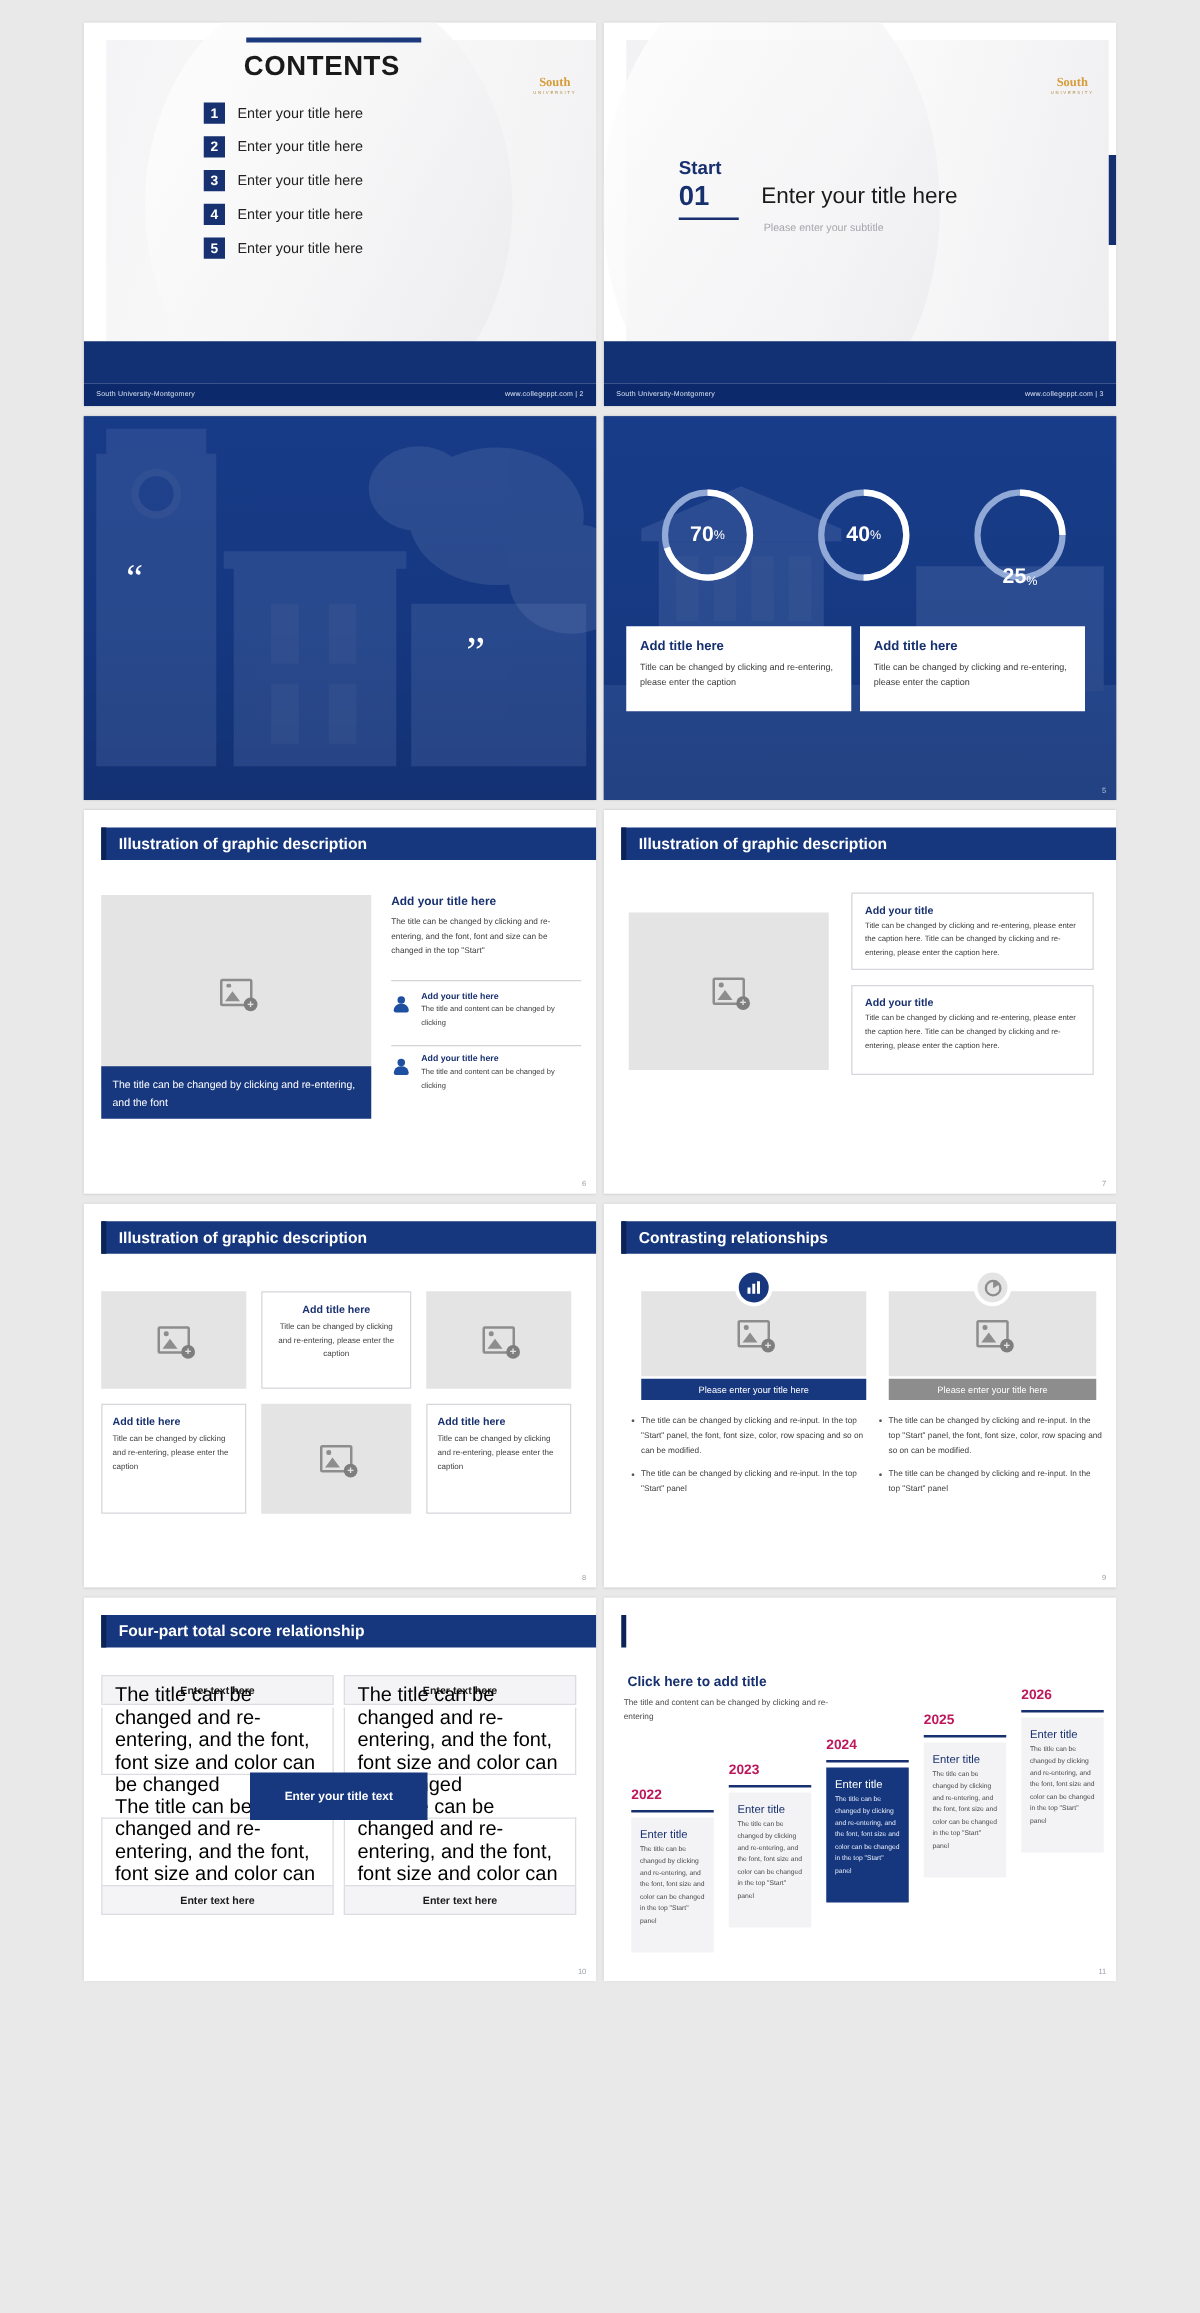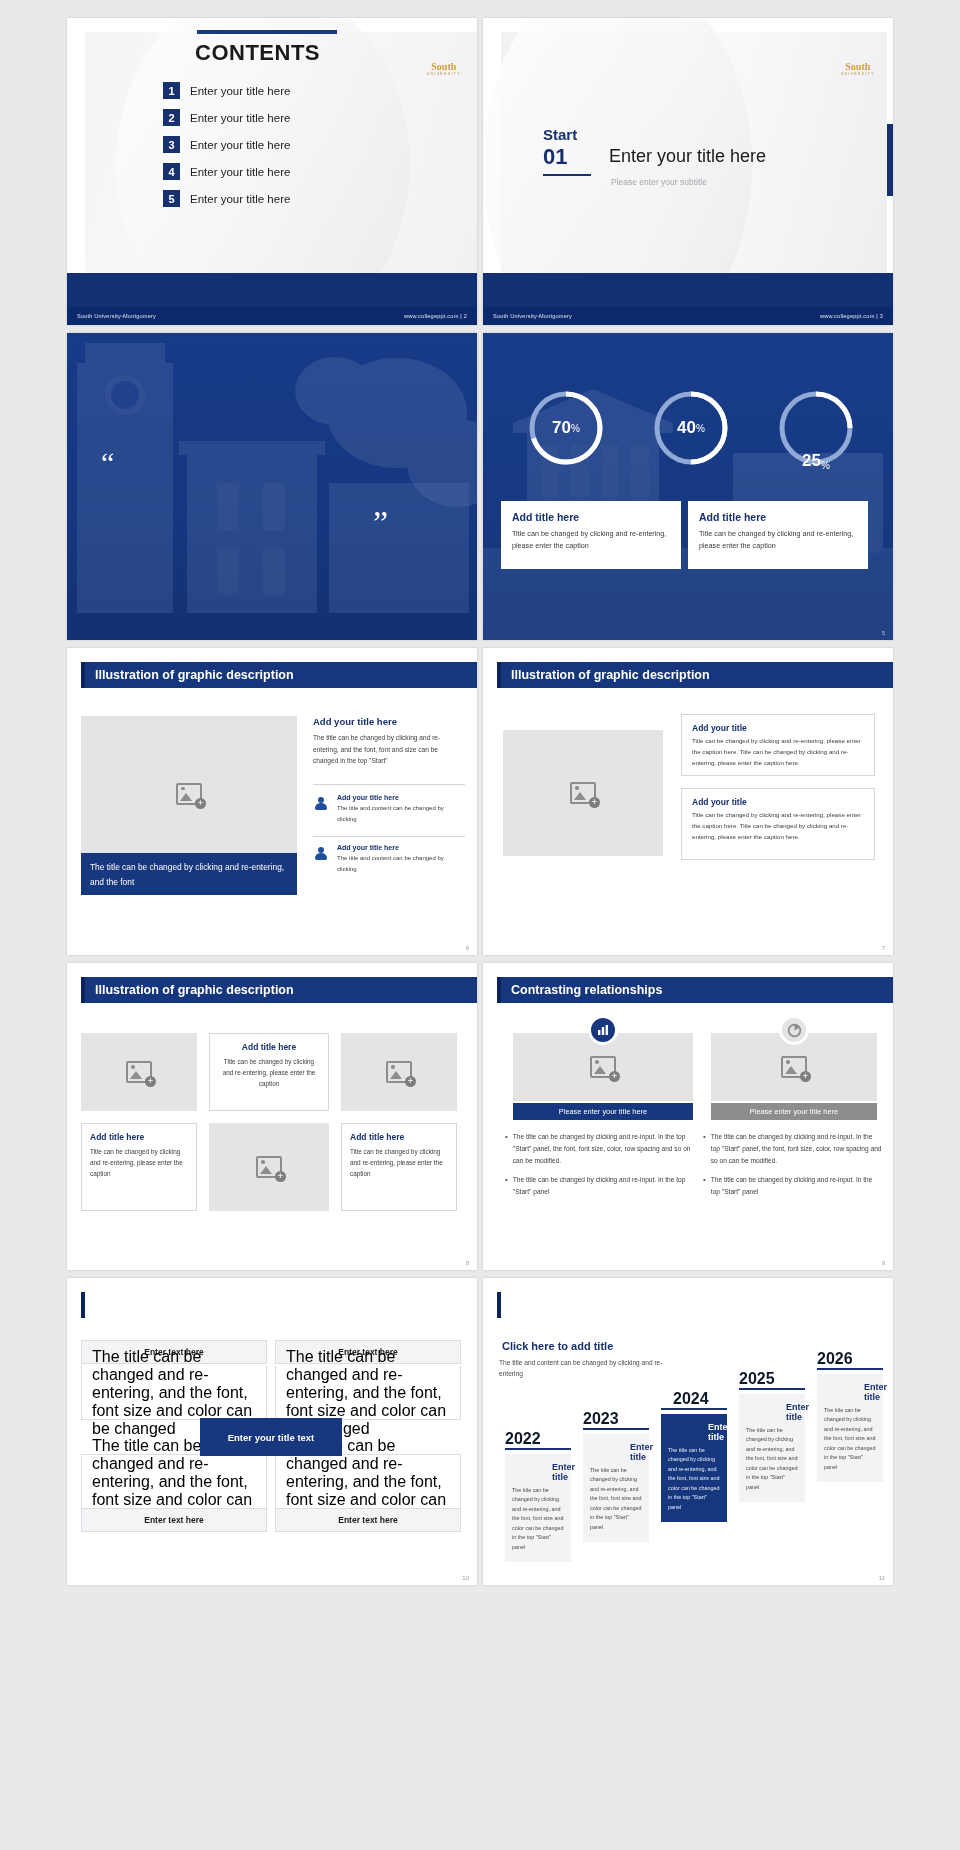--- a/index.html
+++ b/index.html
@@ -103,23 +103,23 @@
 
   .bullet-li{ display:flex; margin-bottom:6px; }
   .bullet-li .dot{ color:#555; margin-right:5px; font-size:8px; line-height:1.6;}
   .bullet-li .tx{ font-size:6.6px; color:#3d3d3d; line-height:1.85; }
 
   .fourbox{ position:absolute; background:#f4f4f6; border:1px solid #dcdce2; }
   .fourbox .bt{ text-align:center; font-size:8.5px; font-weight:bold; color:#1b1b1b; }
 
   .tl-card{ position:absolute; background:#f3f3f5; padding:8px 7px; }
   .tl-card.hi{ background:#16377e; }
-  .tl-year{ position:absolute; font-size:16px; font-weight:bold; color:#0f172a;}
+  .tl-year{ position:absolute; font-size:11px; font-weight:bold; color:#be185d;}
   .tl-rule{ position:absolute; height:2px; background:#17306f;}
-  .tl-t{ font-size:9px; font-weight:bold; color:#17306f;margin-left:40px; }
+  .tl-t{ font-size:9px; font-weight:normal; color:#17306f; }
   .tl-card.hi .tl-t{ color:#fff; }
   .tl-b{ font-size:5.4px; color:#4a4a4a; line-height:1.75; margin-top:4px;}
   .tl-card.hi .tl-b{ color:#e6ecf8; }
 </style>
 </head>
 <body>
 
 <div class="grid">
 
   <div class="slide s-contents">
@@ -444,20 +444,21 @@
         </div>
       <div class="bullet-li">
           <div class="dot">•</div>
           <div class="tx">The title can be changed by clicking and re-input. In the top "Start" panel</div>
         </div>
     </div>
     <div class="pgno">9</div>
   </div>
 
   <div class="slide">
+    <div class="hdr">Four-part total score relationship</div>
     <div class="hdr-accent"></div>
 
     <div class="fourbox" style="left:14px;top:62px;width:186px;height:24px;display:flex;align-items:center;justify-content:center">
       <div class="bt">Enter text here</div>
     </div>
     <div style="position:absolute;left:14px;top:88px;width:186px;height:54px;border:1px solid #dcdce2;border-top:none;background:#fff;display:flex;align-items:center;padding:0 10px">
       <div class="bb">The title can be changed and re-entering, and the font, font size and color can be changed</div>
     </div>
 
     <div class="fourbox" style="left:208px;top:62px;width:186px;height:24px;display:flex;align-items:center;justify-content:center">
@@ -499,21 +500,21 @@
       <div class="tl-b">The title can be changed by clicking and re-entering, and the font, font size and color can be changed in the top "Start" panel</div>
     </div>
 
     <div class="tl-year" style="left:100px;top:132px">2023</div>
     <div class="tl-rule" style="left:100px;top:150px;width:66px"></div>
     <div class="tl-card" style="left:100px;top:156px;width:66px;height:108px">
       <div class="tl-t">Enter title</div>
       <div class="tl-b">The title can be changed by clicking and re-entering, and the font, font size and color can be changed in the top "Start" panel</div>
     </div>
 
-    <div class="tl-year" style="left:190px;top:112px">2024</div>
+    <div class="tl-year" style="left:178px;top:112px">2024</div>
     <div class="tl-rule" style="left:178px;top:130px;width:66px"></div>
     <div class="tl-card hi" style="left:178px;top:136px;width:66px;height:108px">
       <div class="tl-t">Enter title</div>
       <div class="tl-b">The title can be changed by clicking and re-entering, and the font, font size and color can be changed in the top "Start" panel</div>
     </div>
 
     <div class="tl-year" style="left:256px;top:92px">2025</div>
     <div class="tl-rule" style="left:256px;top:110px;width:66px"></div>
     <div class="tl-card" style="left:256px;top:116px;width:66px;height:108px">
       <div class="tl-t">Enter title</div>

